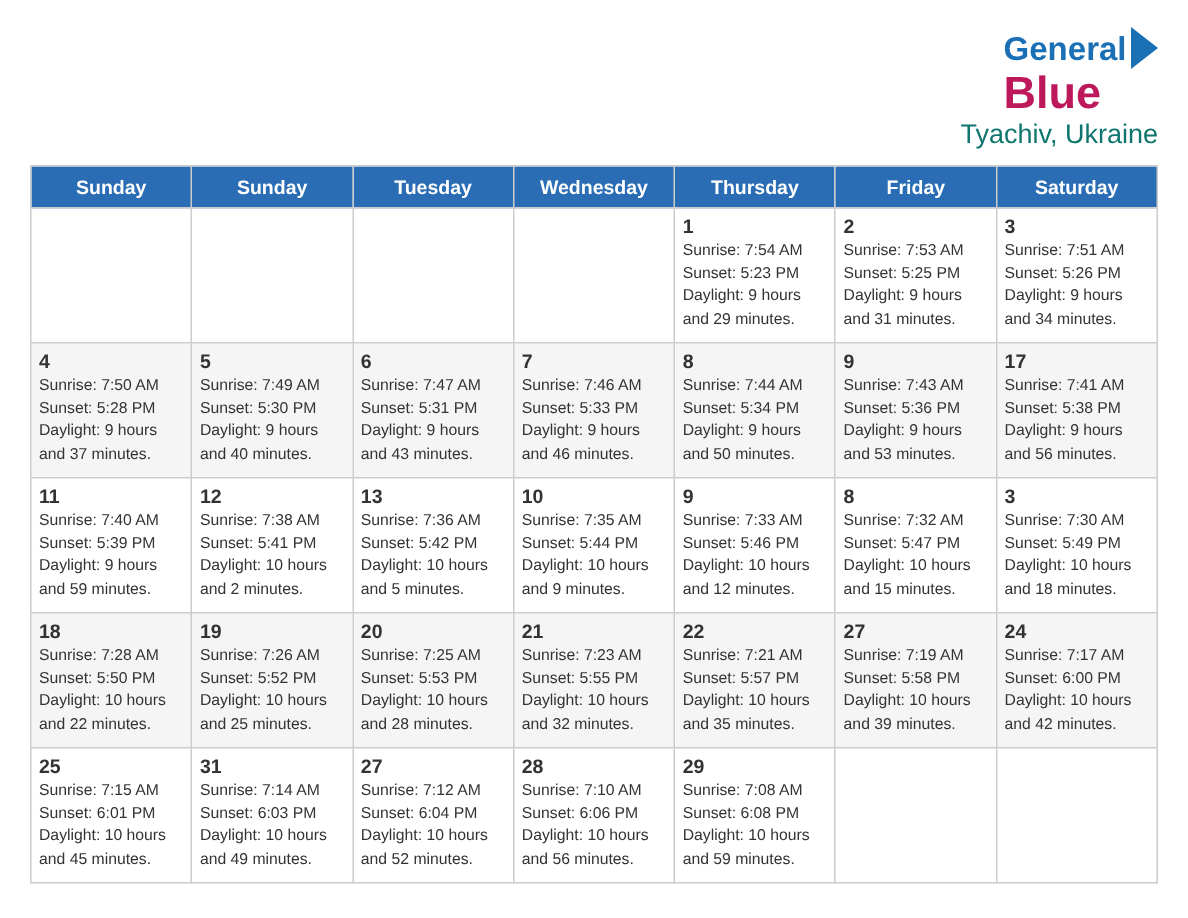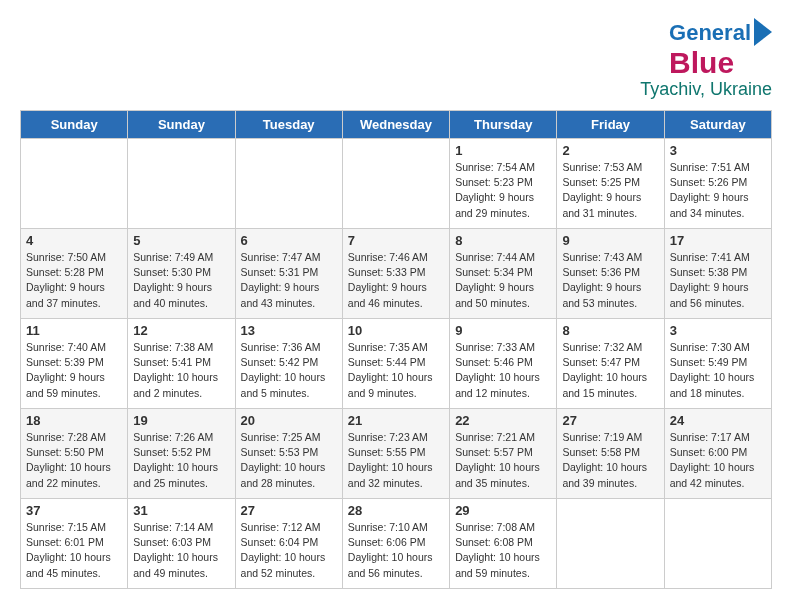--- a/index.html
+++ b/index.html
@@ -227,21 +227,21 @@
           <div class="day-number">27</div>
           <div class="day-info">Sunrise: 7:19 AM<br>Sunset: 5:58 PM<br>Daylight: 10 hours<br>and 39 minutes.</div>
         </td>
         <td>
           <div class="day-number">24</div>
           <div class="day-info">Sunrise: 7:17 AM<br>Sunset: 6:00 PM<br>Daylight: 10 hours<br>and 42 minutes.</div>
         </td>
       </tr>
       <tr>
         <td>
-          <div class="day-number">37</div>
+          <div class="day-number">25</div>
           <div class="day-info">Sunrise: 7:15 AM<br>Sunset: 6:01 PM<br>Daylight: 10 hours<br>and 45 minutes.</div>
         </td>
         <td>
           <div class="day-number">31</div>
           <div class="day-info">Sunrise: 7:14 AM<br>Sunset: 6:03 PM<br>Daylight: 10 hours<br>and 49 minutes.</div>
         </td>
         <td>
           <div class="day-number">27</div>
           <div class="day-info">Sunrise: 7:12 AM<br>Sunset: 6:04 PM<br>Daylight: 10 hours<br>and 52 minutes.</div>
         </td>

